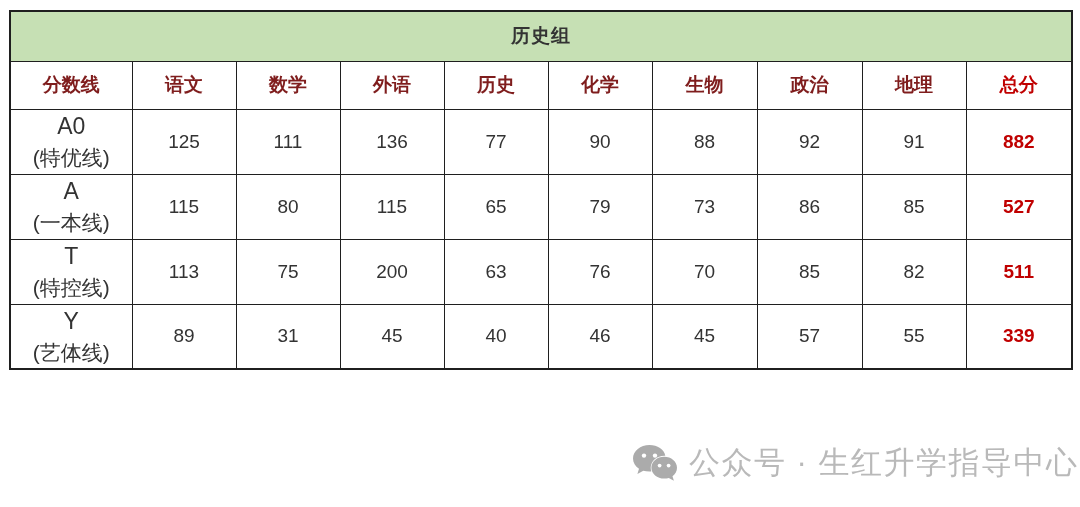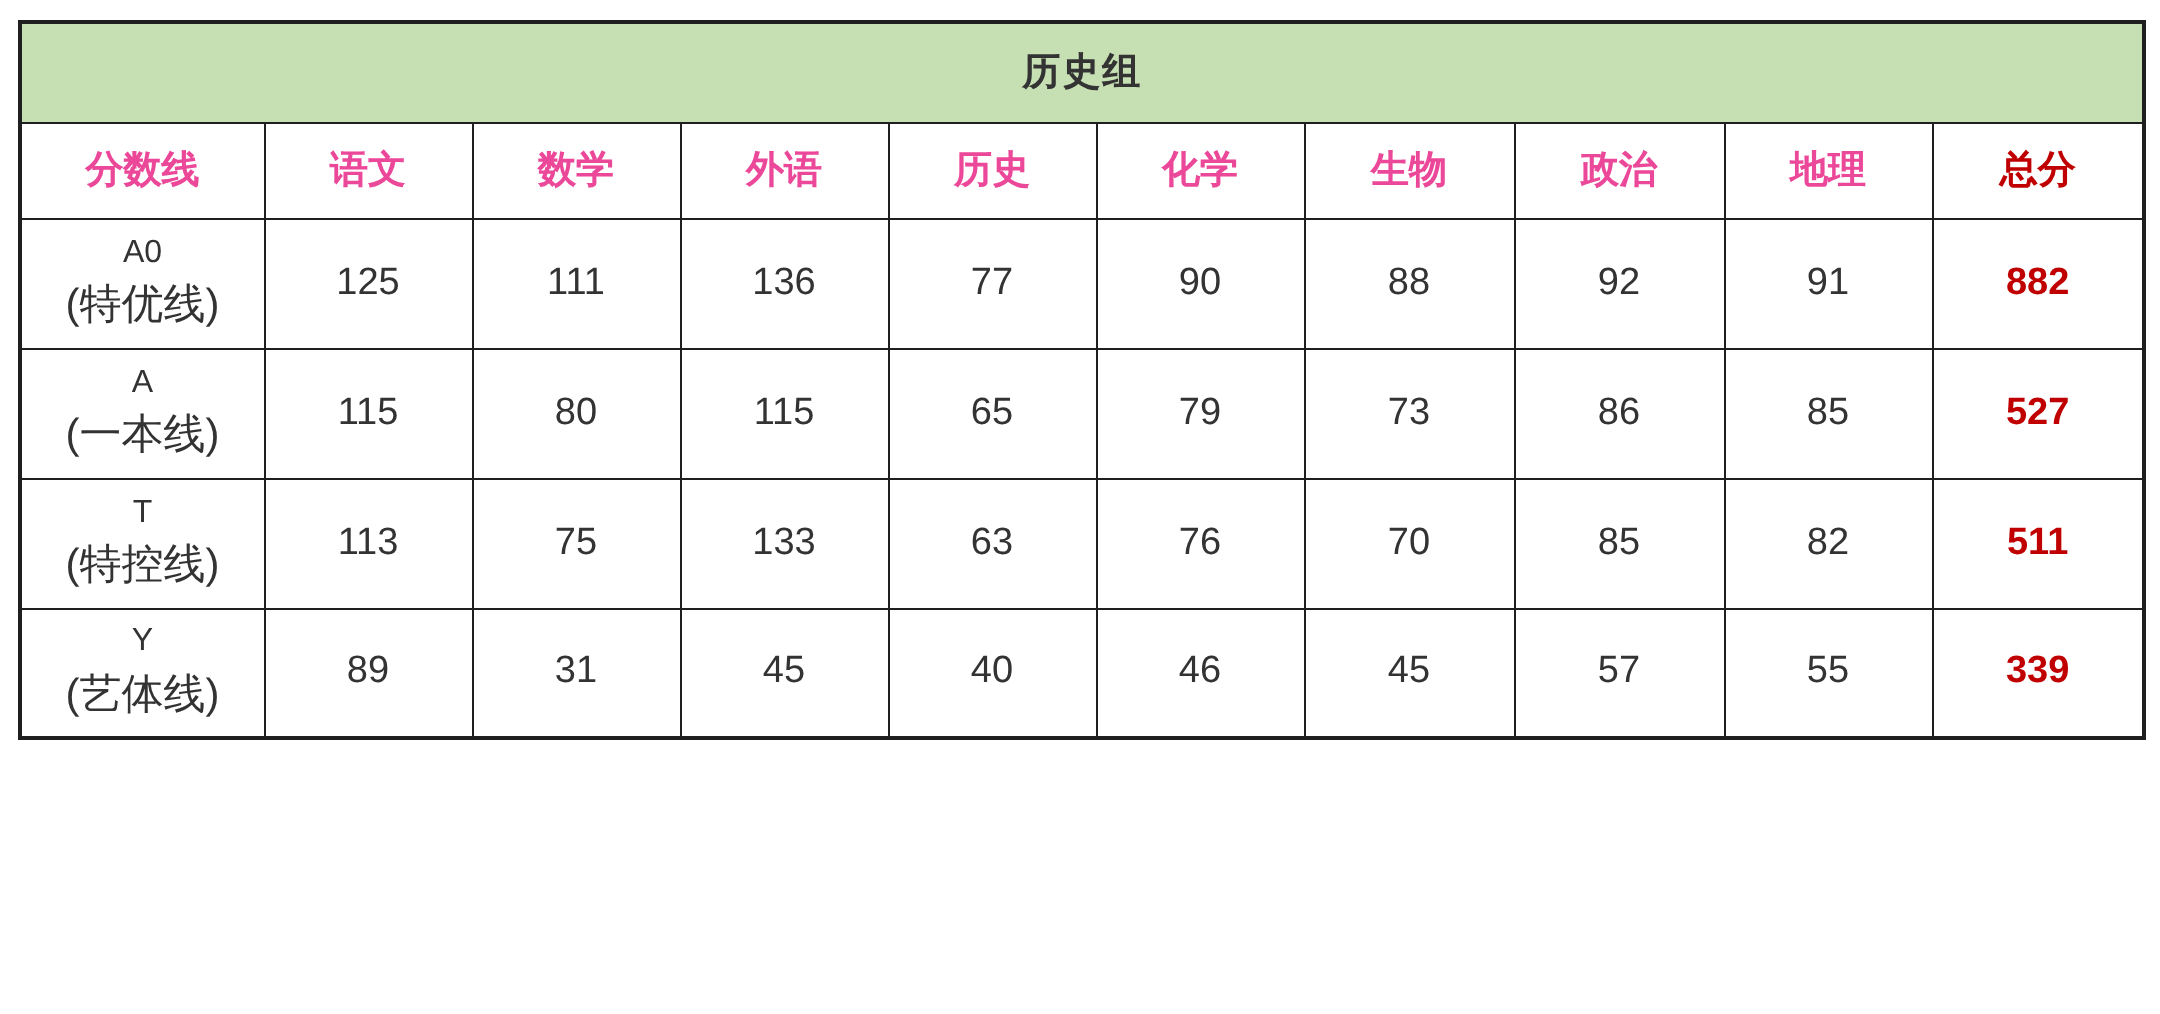--- a/index.html
+++ b/index.html
@@ -32,25 +32,25 @@
     color:var(--text);
     overflow:hidden;
   }
   .title-cell{
     background:var(--title-bg);
     height:50px;
     font-size:27px;font-weight:bold;color:#000;
     letter-spacing:1px;
   }
   .header-row th{
-    height:48px;font-weight:bold;font-size:19px;color:#ec4899;background:#fff;
+    height:48px;font-weight:bold;font-size:19px;color:#7f1d1d;background:#fff;
   }
   .score-table tbody td{height:65px;background:#fff;}
   .label-cell{font-size:17px;line-height:1.45;}
-  .label-cell .code{font-size:16px;}
+  .label-cell .code{font-size:23px;}
   .label-cell .name{font-size:21px;}
   th.total,td.total{color:var(--accent-red);font-weight:bold;}
   .watermark{
     position:absolute;left:632px;top:442px;
     display:flex;align-items:center;gap:11px;
     white-space:nowrap;pointer-events:none;
   }
   .wm-icon{display:inline-flex;opacity:.75;color:var(--watermark);}
   .wm-icon svg .bubble{fill:currentColor;}
   .wm-icon svg .eye{fill:#ffffff;}
@@ -125,21 +125,21 @@
           <td>85</td>
           <td class="total">527</td>
         </tr>
         <tr>
           <td class="label-cell">
             <div class="code">T</div>
             <div class="name">(特控线)</div>
           </td>
           <td>113</td>
           <td>75</td>
-          <td>133</td>
+          <td>200</td>
           <td>63</td>
           <td>76</td>
           <td>70</td>
           <td>85</td>
           <td>82</td>
           <td class="total">511</td>
         </tr>
         <tr>
           <td class="label-cell">
             <div class="code">Y</div>
@@ -151,14 +151,27 @@
           <td>40</td>
           <td>46</td>
           <td>45</td>
           <td>57</td>
           <td>55</td>
           <td class="total">339</td>
         </tr>
       </tbody>
   </table>
 
+  <div class="watermark">
+    <span class="wm-icon">
+      <svg width="46" height="40" viewBox="0 0 46 40" aria-hidden="true">
+        <path class="bubble" d="M17.5 2C8.4 2 1 8 1 15.4c0 4.2 2.3 7.9 6 10.3l-1.6 5.2 5.9-3.2c1.9.5 4 .8 6.2.8.6 0 1.2 0 1.8-.1-.4-1.1-.6-2.4-.6-3.6 0-6.7 6.1-12.1 13.7-12.1h.9C32.1 6.2 25.5 2 17.5 2z"></path>
+        <circle class="eye" cx="12" cy="12.6" r="2.2"></circle>
+        <circle class="eye" cx="23" cy="12.6" r="2.2"></circle>
+        <path class="bubble" d="M45 24.7c0-6-5.8-10.9-12.8-10.9-7.1 0-12.8 4.9-12.8 10.9s5.7 10.9 12.8 10.9c1.6 0 3.2-.2 4.6-.7l5.1 2.8-1.4-4.5c2.8-2 4.5-5.1 4.5-8.5z"></path>
+        <circle class="eye" cx="27.6" cy="22.6" r="1.9"></circle>
+        <circle class="eye" cx="36.6" cy="22.6" r="1.9"></circle>
+      </svg>
+    </span>
+    <span class="wm-text">公众号 · 生红升学指导中心</span>
+  </div>
 
 </div>
 
 </body></html>

